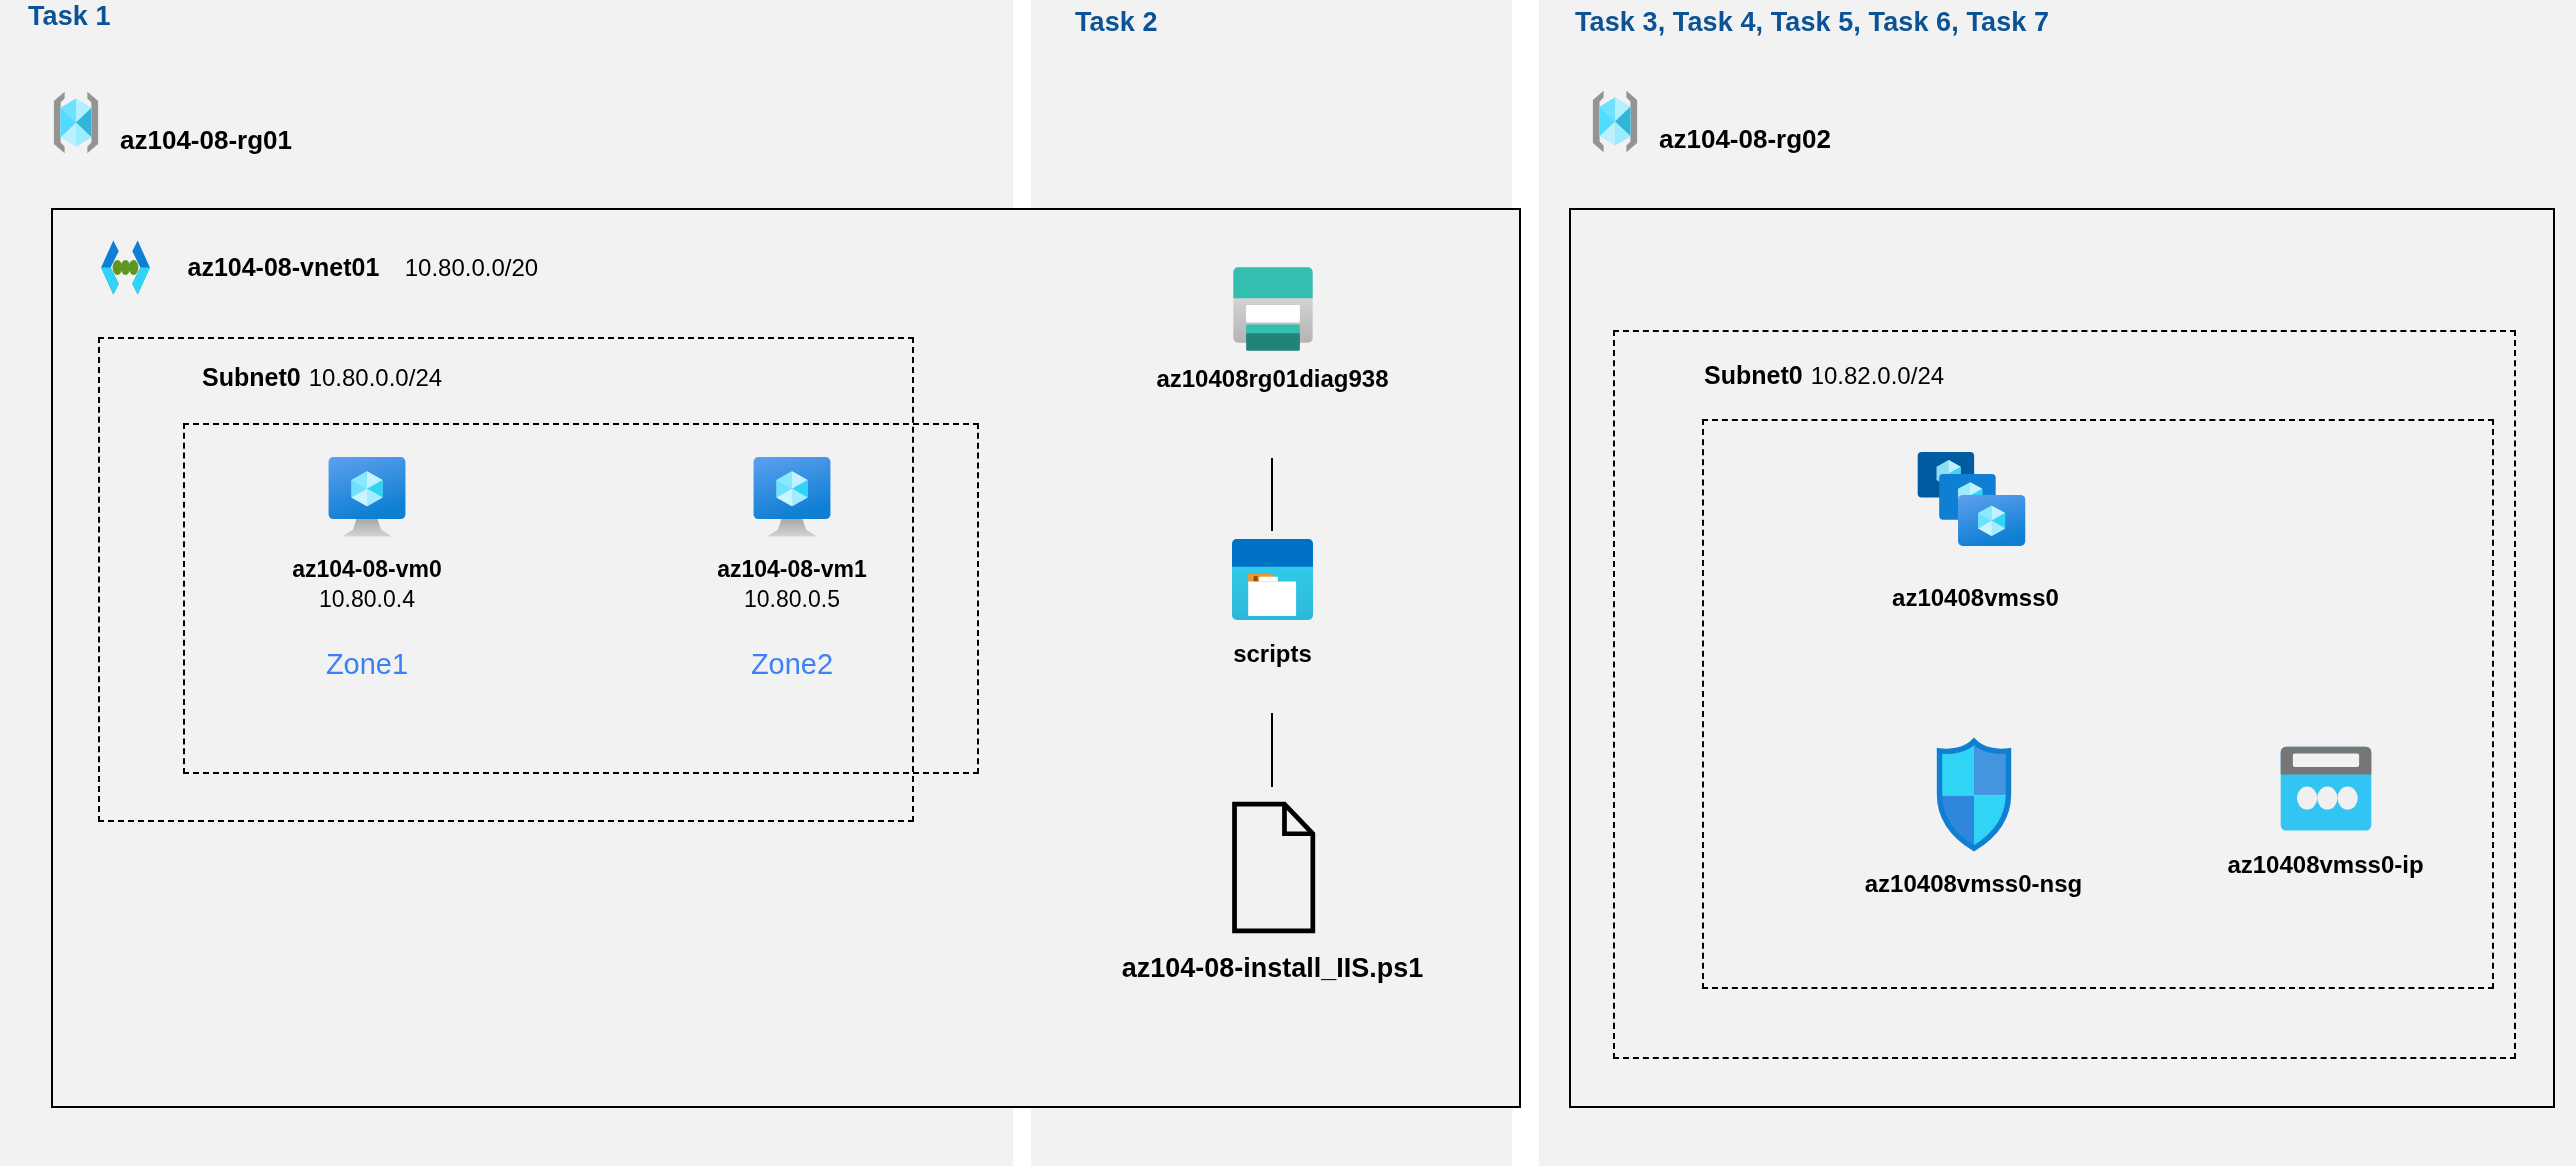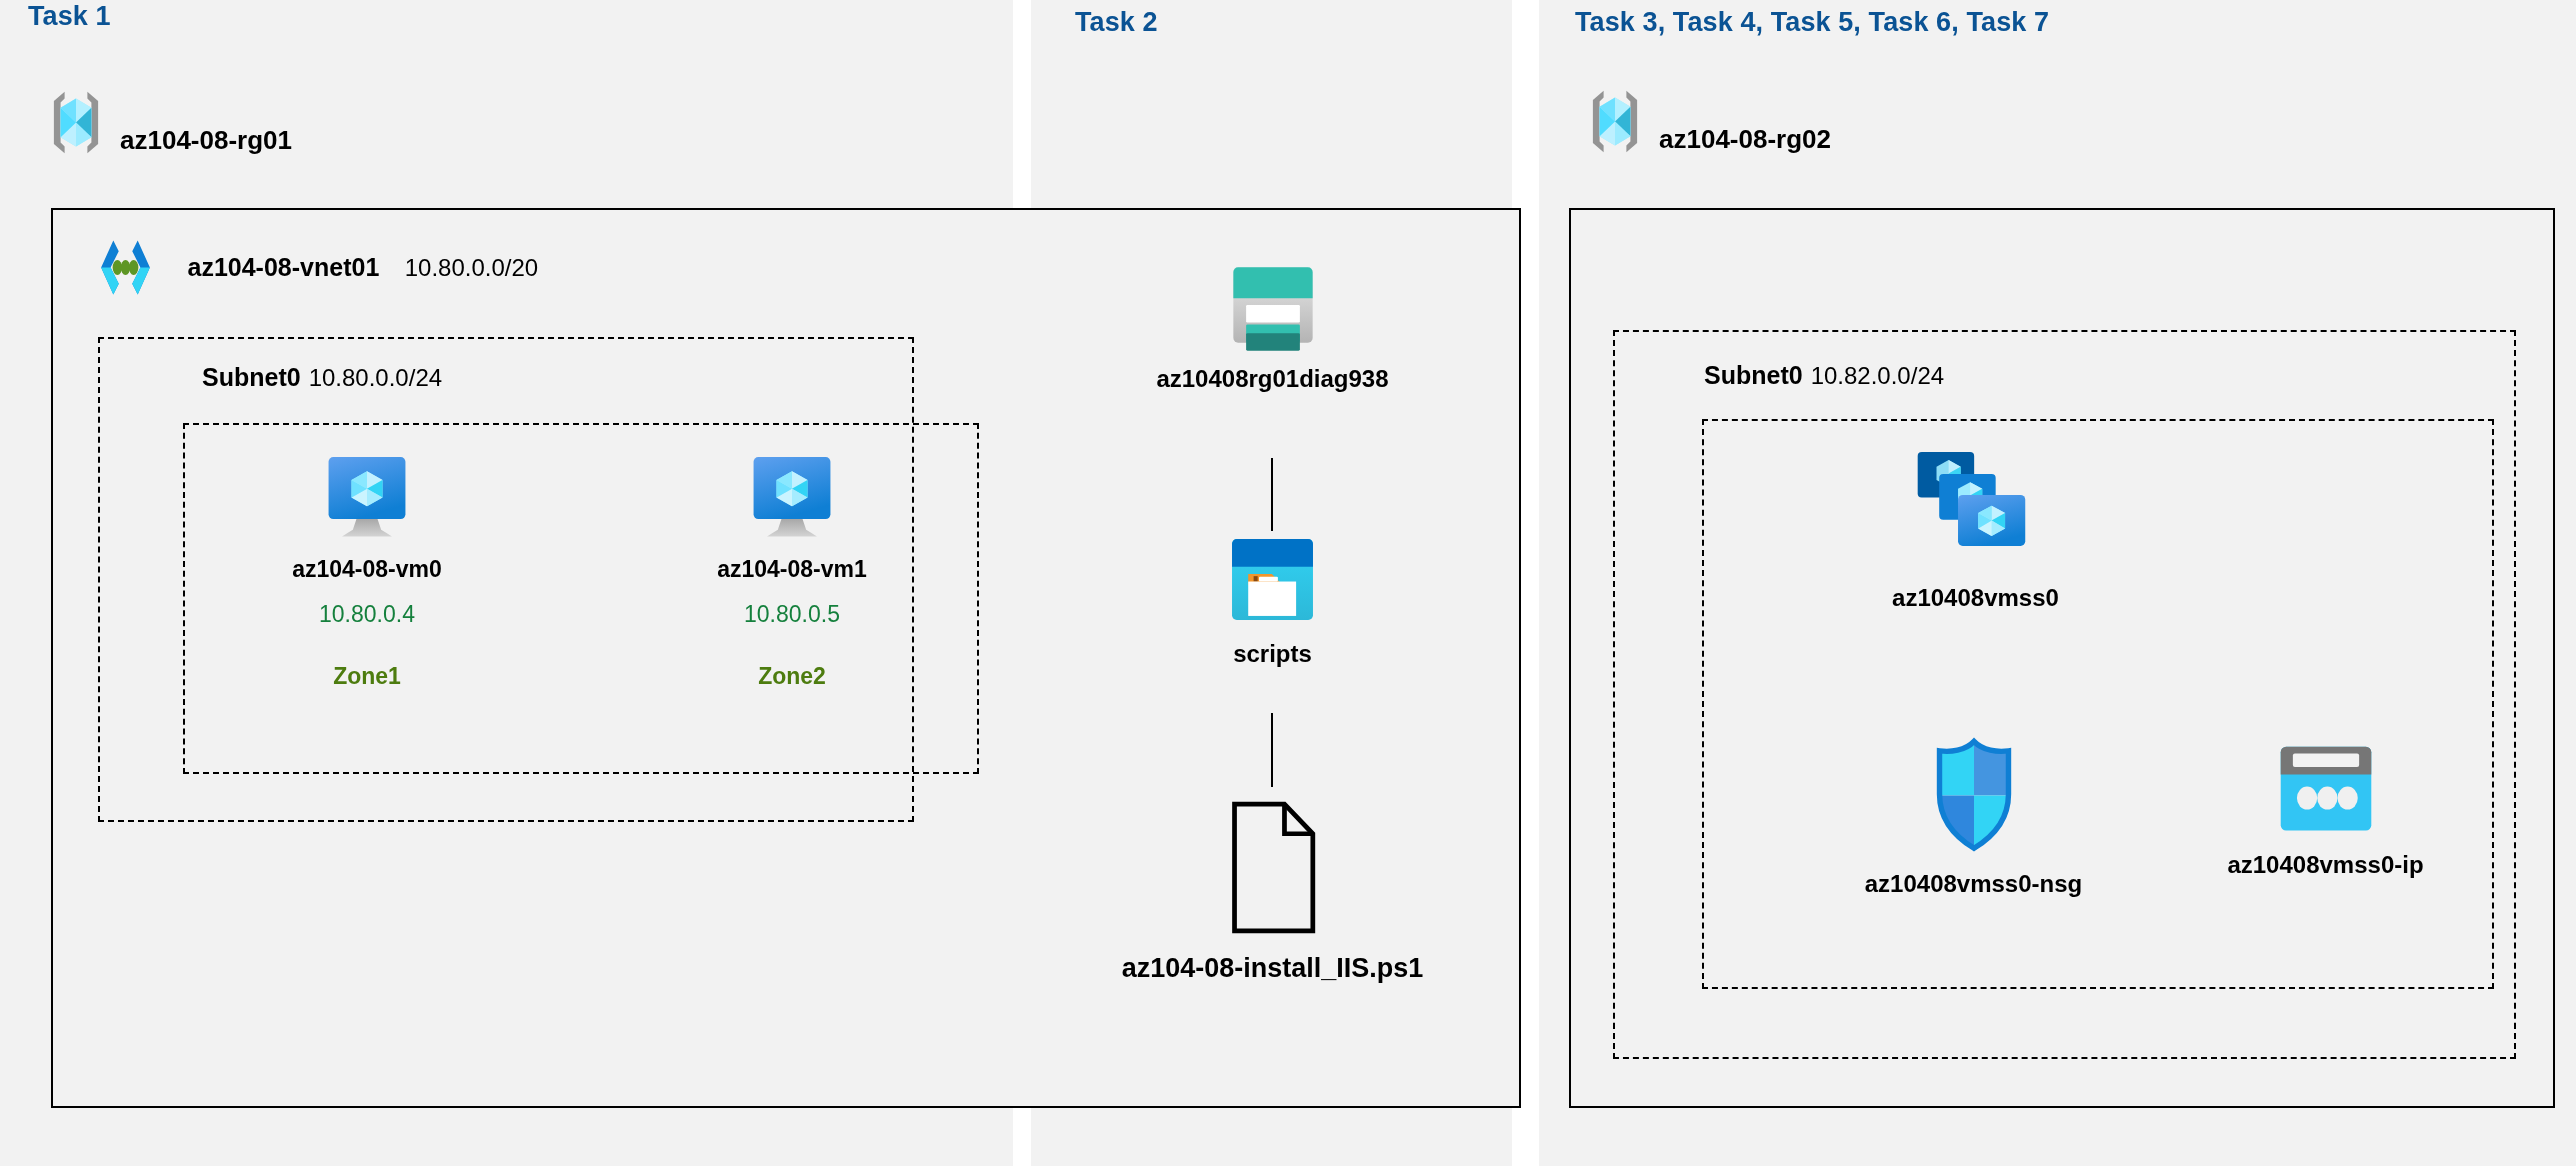--- a/index.html
+++ b/index.html
@@ -27,22 +27,22 @@
 
   
   .dashed{position:absolute;border:2px dashed #000;box-sizing:border-box;background:transparent;}
   .subnet-label{position:absolute;white-space:nowrap;}
   .subnet-label b{font-size:25px;font-weight:bold;color:#000;}
   .subnet-label span{font-size:24px;color:#000;margin-left:8px;}
 
   
   .node{position:absolute;display:flex;flex-direction:column;align-items:center;}
   .node-name{font-size:23px;font-weight:bold;color:#000;white-space:nowrap;text-align:center;}
-  .node-sub{font-size:23px;font-weight:normal;color:#15803d;white-space:nowrap;text-align:center;margin-top:18px;}
-  .node-zone{font-size:23px;font-weight:bold;color:#4d7c0f;white-space:nowrap;text-align:center;}
+  .node-sub{font-size:23px;font-weight:normal;color:#000000;white-space:nowrap;text-align:center;margin-top:3px;}
+  .node-zone{font-size:29px;font-weight:normal;color:#3b82f6;white-space:nowrap;text-align:center;}
 
   .connector{position:absolute;width:2px;background:#000;}
 
   svg{display:block;overflow:visible;}
 </style>
 </head>
 <body>
 
 <div class="canvas">
 

